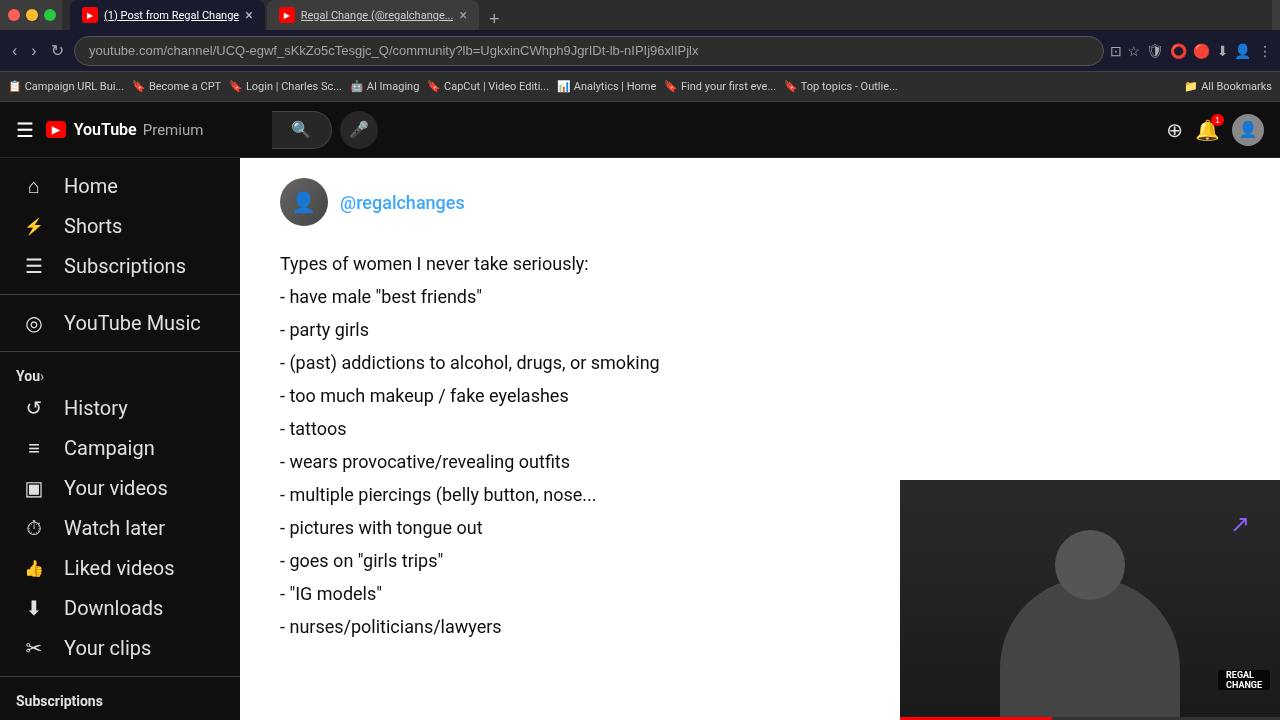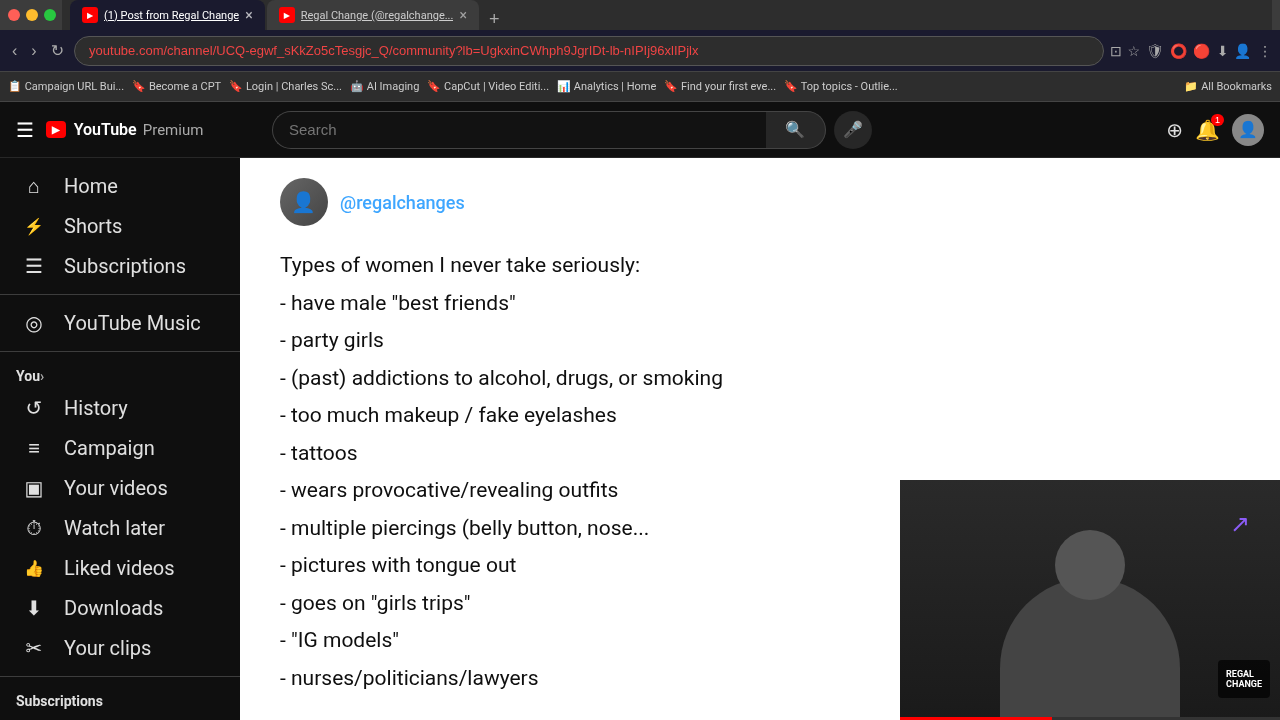--- a/index.html
+++ b/index.html
@@ -15,21 +15,21 @@
     .tl-green { background: #28c840; }
     .tab-bar { background: #2d2d2d; height: 36px; display: flex; align-items: flex-end; padding: 0 8px; gap: 2px; }
     .tab { display: flex; align-items: center; gap: 6px; background: #3c3c3c; border-radius: 8px 8px 0 0; padding: 0 12px; height: 30px; font-size: 12px; color: #ccc; max-width: 220px; min-width: 160px; cursor: pointer; position: relative; }
     .tab.active { background: #1a1a2e; color: #fff; }
     .tab-favicon { width: 16px; height: 16px; background: #ff0000; border-radius: 3px; display: flex; align-items: center; justify-content: center; font-size: 8px; color: white; flex-shrink: 0; }
     .tab-label { overflow: hidden; text-overflow: ellipsis; white-space: nowrap; font-size: 11px; text-decoration: underline; }
     .tab-close { margin-left: auto; opacity: 0.7; font-size: 14px; }
     .new-tab { background: none; border: none; color: #aaa; font-size: 18px; padding: 0 8px; cursor: pointer; }
     .address-bar { background: #1a1a2e; height: 42px; display: flex; align-items: center; padding: 0 8px; gap: 6px; border-bottom: 1px solid #444; }
     .nav-btn { background: none; border: none; color: #aaa; font-size: 16px; cursor: pointer; padding: 4px; }
-    .address-input { flex: 1; background: #2d2d2d; border: 1px solid #555; border-radius: 20px; padding: 4px 14px; color: #ef4444; font-size: 13px; height: 30px; }
+    .address-input { flex: 1; background: #2d2d2d; border: 1px solid #555; border-radius: 20px; padding: 4px 14px; color: #a3a3a3; font-size: 13px; height: 30px; }
     .addr-icons { display: flex; gap: 6px; align-items: center; }
     .addr-icon { color: #aaa; font-size: 14px; }
     .bookmarks-bar { background: #2d2d2d; height: 30px; display: flex; align-items: center; padding: 0 8px; gap: 8px; border-bottom: 1px solid #444; overflow: hidden; }
     .bookmark { font-size: 11px; color: #ccc; cursor: pointer; white-space: nowrap; display: flex; align-items: center; gap: 3px; }
 
     
     .yt-container { display: flex; height: calc(720px - 138px); background: #0f0f0f; }
 
     
     .sidebar { width: 240px; min-width: 240px; background: #0f0f0f; overflow-y: auto; padding: 8px 0; border-right: none; }
@@ -46,21 +46,21 @@
     .main-content { flex: 1; overflow-y: auto; position: relative; padding-top: 0; }
     .main-content::-webkit-scrollbar { width: 8px; }
     .main-content::-webkit-scrollbar-track { background: #0f0f0f; }
     .main-content::-webkit-scrollbar-thumb { background: #444; border-radius: 4px; }
 
     
     .post-container { background: #ffffff; min-height: 100%; padding: 20px 40px; color: #0f0f0f; }
     .channel-header { display: flex; align-items: center; gap: 12px; margin-bottom: 24px; }
     .channel-avatar { width: 48px; height: 48px; border-radius: 50%; background: #555; display: flex; align-items: center; justify-content: center; overflow: hidden; }
     .channel-name { color: #3ea6ff; font-size: 18px; font-weight: 500; cursor: pointer; }
-    .post-text { font-size: 21px; line-height: 1.5; color: #0f0f0f; }
+    .post-text { font-size: 18px; line-height: 1.5; color: #0f0f0f; }
     .post-line { margin-bottom: 6px; display: block; }
     .sub-item { display: flex; align-items: center; gap: 16px; padding: 0 16px; height: 40px; cursor: pointer; border-radius: 10px; margin: 0 8px; }
   </style>
 </head>
 <body>
 
 <div class="browser-chrome">
 
   <div class="browser-titlebar">
     <div class="traffic-lights">
@@ -118,21 +118,20 @@
   <div style="display:flex; align-items:center; gap:12px; width:240px;">
     <button style="background:none;border:none;color:#fff;font-size:20px;cursor:pointer;">☰</button>
     <div class="yt-logo">
       <span style="background:#ff0000;color:white;font-size:10px;font-weight:bold;padding:3px 6px;border-radius:4px;">▶</span>
       <span style="color:#fff;font-size:16px;font-weight:600;margin-left:4px;">YouTube</span>
       <span style="color:#aaa;font-size:15px;margin-left:2px;vertical-align:super;">Premium</span>
     </div>
   </div>
 
   <div style="display:flex;align-items:center;flex:1;max-width:600px;">
-    <input style="flex: 1 1 0%; background: rgb(18, 18, 18); border-top: 1px solid rgb(68, 68, 68); border-bottom: 1px solid rgb(68, 68, 68); border-left: 1px solid rgb(68, 68, 68); border-image: initial; border-right: none; border-radius: 20px 0px 0px 20px; padding: 6px 16px; color: rgb(224, 224, 224); font-size: 15px; height: 38px; outline: none;" placeholder="Search">
     <button style="background:#272727;border:1px solid #444;border-left:none;border-radius:0 20px 20px 0;height:38px;width:60px;display:flex;align-items:center;justify-content:center;cursor:pointer;color:#e0e0e0;font-size:16px;">🔍</button>
     <button style="background:#272727;border:none;border-radius:50%;width:38px;height:38px;display:flex;align-items:center;justify-content:center;cursor:pointer;color:#e0e0e0;font-size:16px;margin-left:8px;">🎤</button>
   </div>
 
   <div style="display:flex;align-items:center;gap:12px;margin-left:auto;">
     <button style="background:none;border:none;color:#e0e0e0;font-size:20px;cursor:pointer;">⊕</button>
     <button style="background:none;border:none;color:#e0e0e0;font-size:20px;cursor:pointer;position:relative;">
       🔔
       <span style="position:absolute;top:-4px;right:-4px;background:#ff0000;color:white;font-size:9px;border-radius:10px;padding:1px 4px;">1</span>
     </button>
@@ -246,21 +245,21 @@
 
       <div style="width:100%;height:100%;background:linear-gradient(180deg,#2a2a2a 0%,#1a1a1a 100%);position:relative;display:flex;align-items:center;justify-content:center;">
 
         <div style="position:absolute;bottom:0;left:50%;transform:translateX(-50%);width:200px;height:220px;">
           <div style="width:70px;height:70px;border-radius:50%;background:#555;margin:0 auto 8px;position:relative;top:30px;"></div>
           <div style="width:180px;height:180px;background:#444;border-radius:50% 50% 0 0;margin:0 auto;"></div>
         </div>
 
         <div style="position:absolute;top:30px;right:30px;color:#8B5CF6;font-size:24px;">↗</div>
 
-        <div style="position:absolute;bottom:22px;right:10px;background:rgba(0,0,0,0.7);padding:9px 8px;border-radius:4px;font-size:9px;color:white;font-weight:bold;">REGAL<br>CHANGE</div>
+        <div style="position:absolute;bottom:30px;right:10px;background:rgba(0,0,0,0.7);padding:0 8px;border-radius:4px;font-size:9px;color:white;font-weight:bold;">REGAL<br>CHANGE</div>
 
         <div style="position:absolute;bottom:0;left:0;right:0;height:3px;background:#333;">
           <div style="width:40%;height:100%;background:#ff0000;"></div>
         </div>
       </div>
     </div>
 
   </div>
 </div>
 

